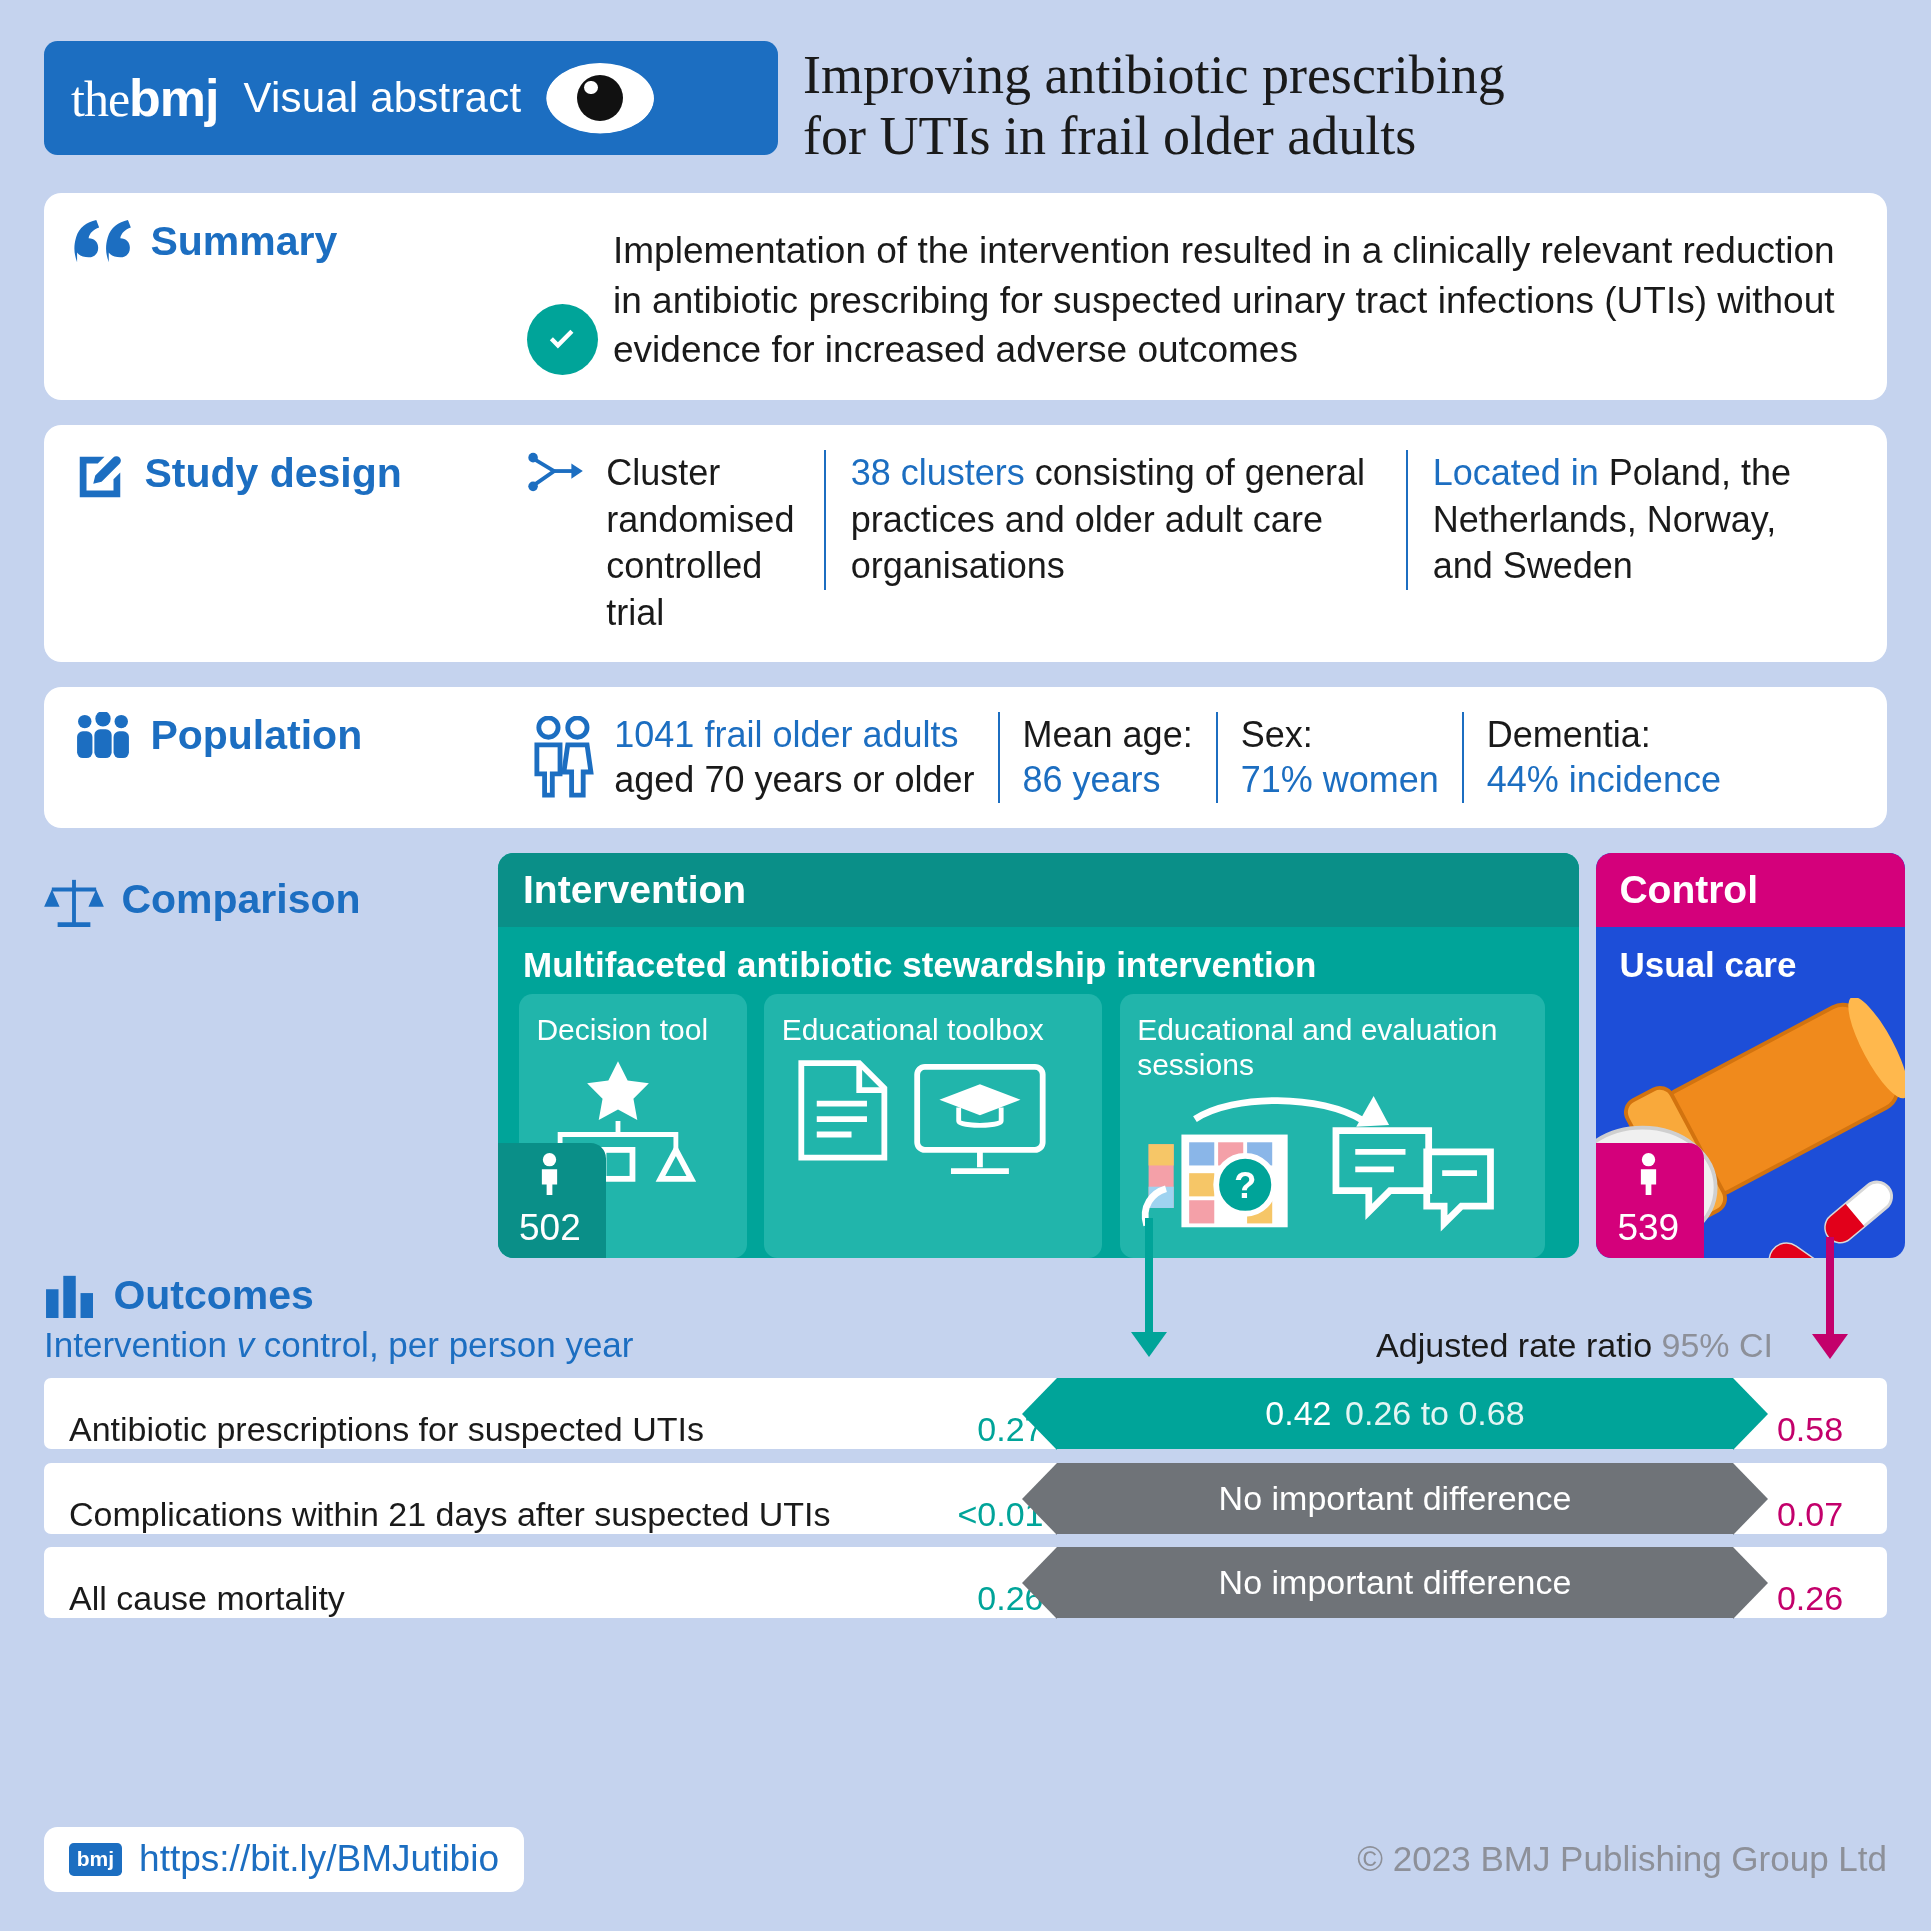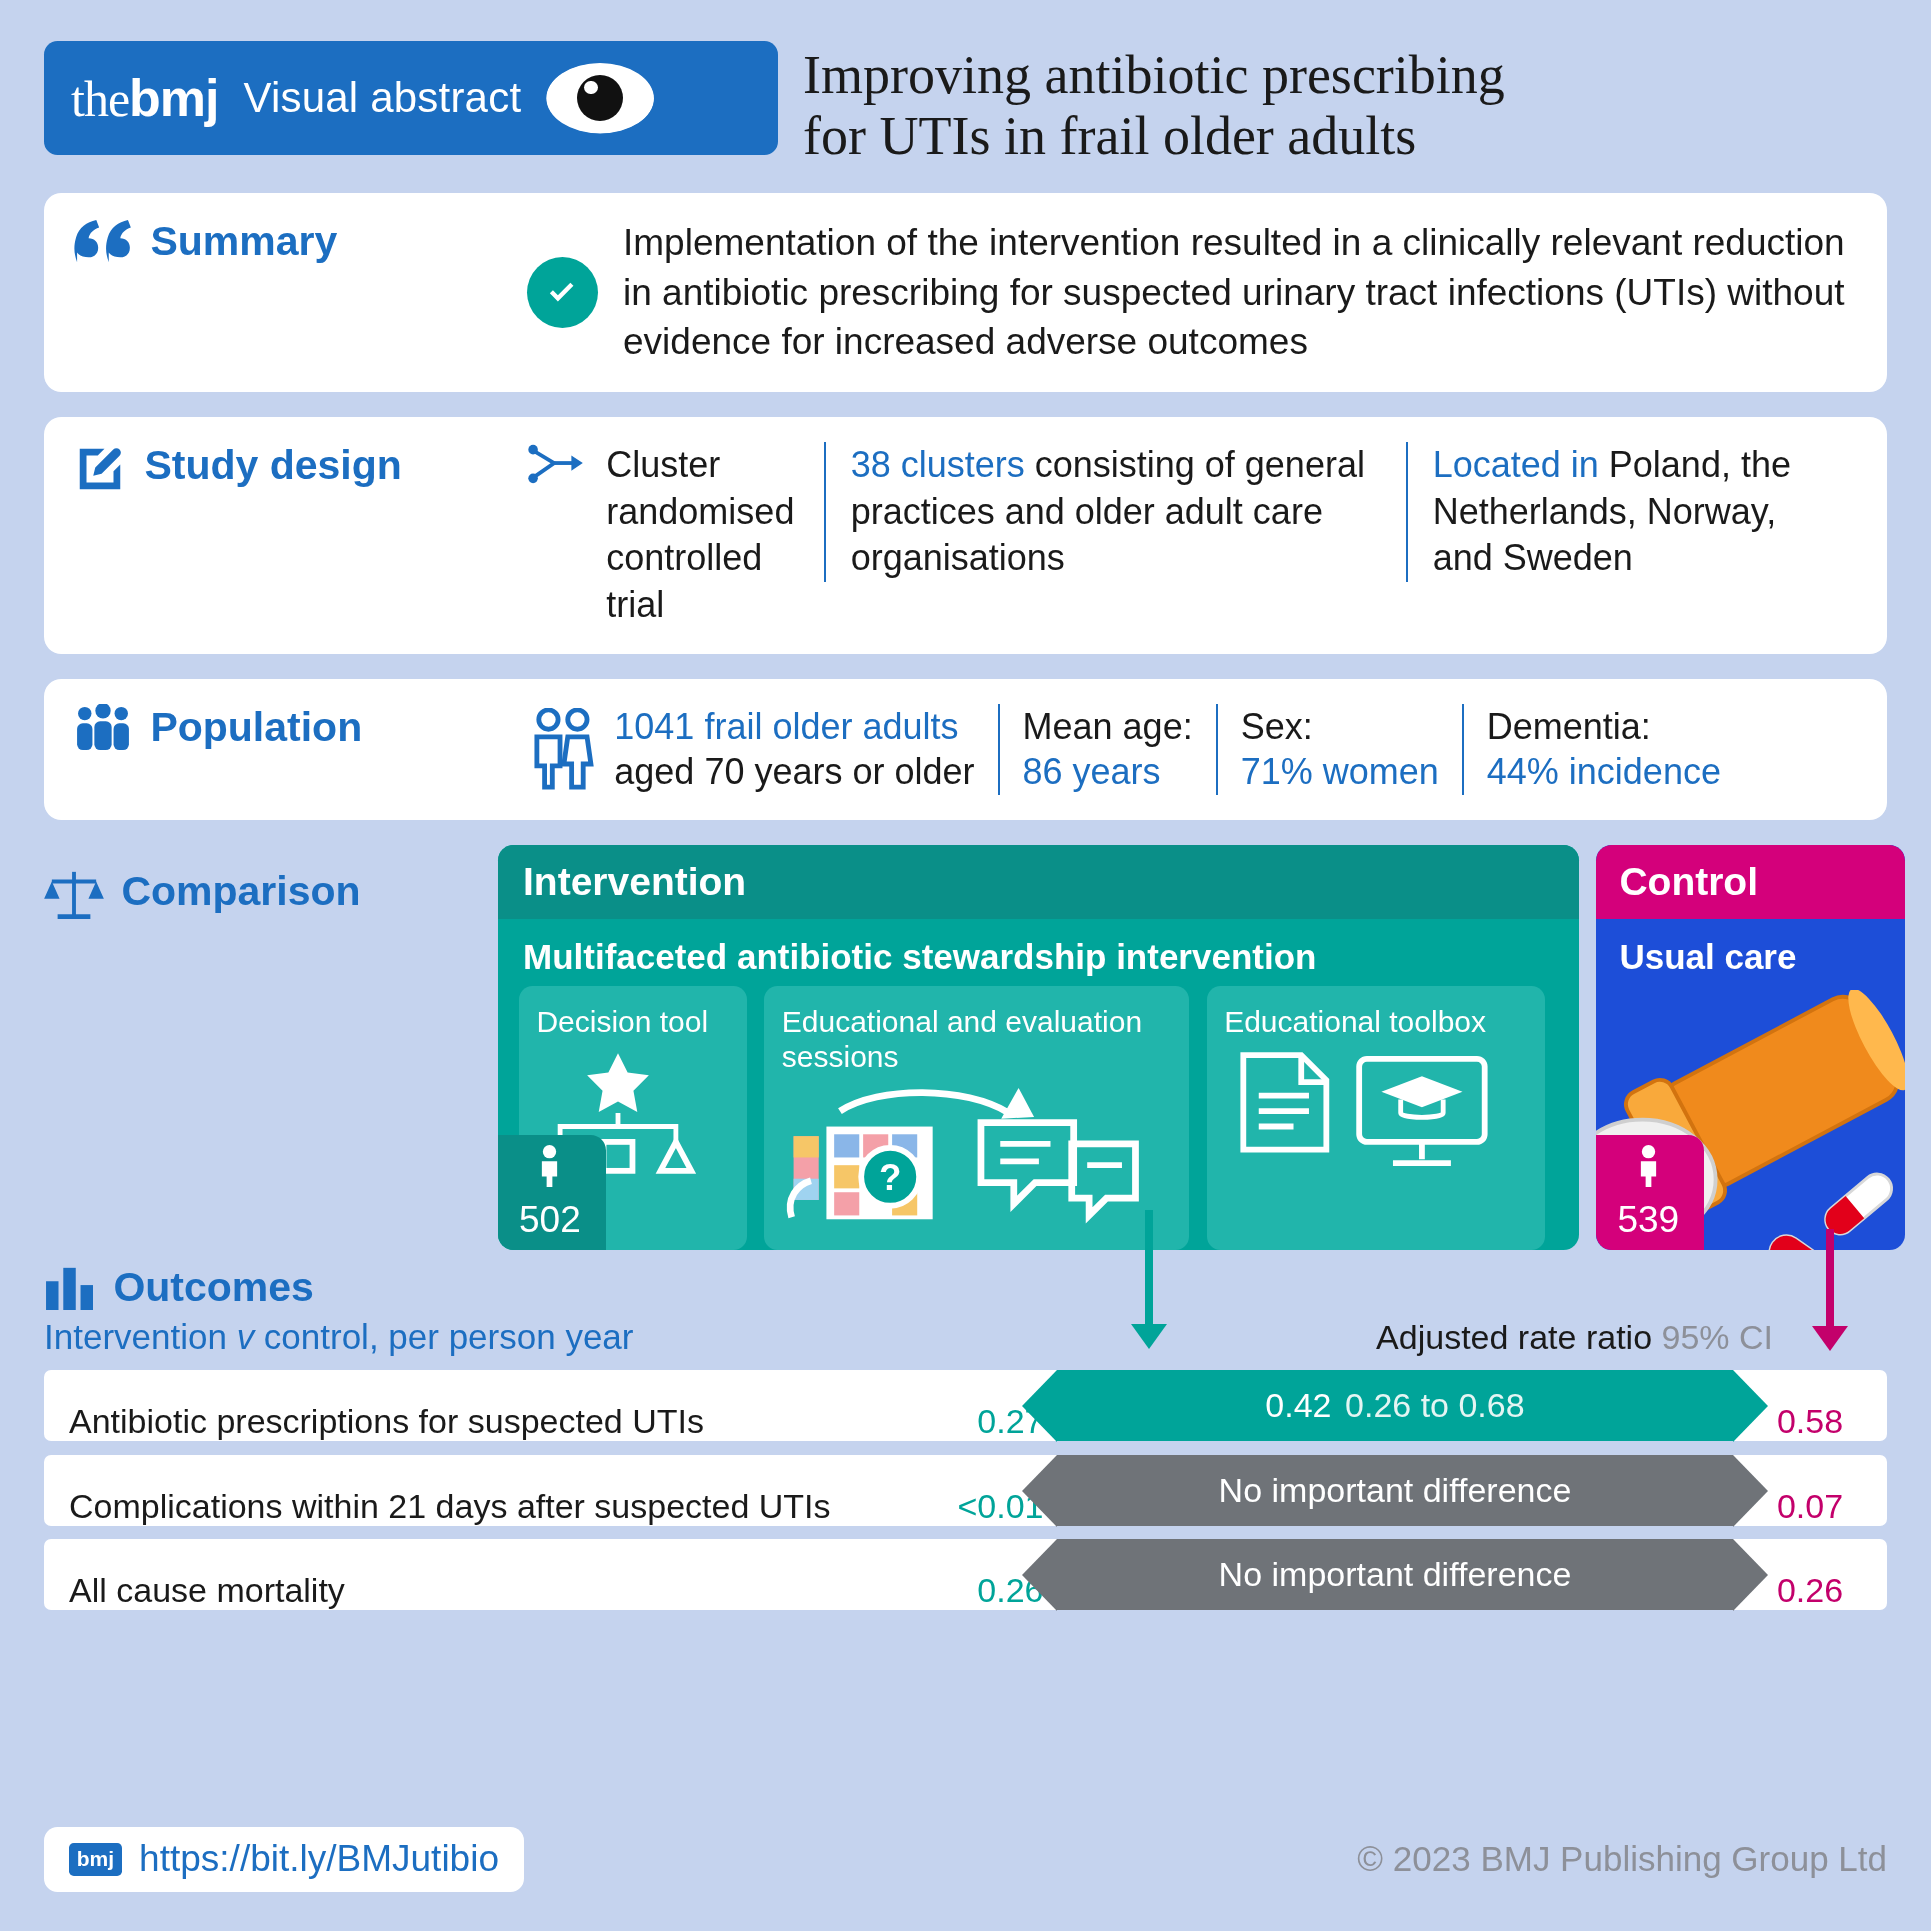--- a/index.html
+++ b/index.html
@@ -35,21 +35,21 @@
     font-size: 54px; line-height: 1.14; color: #1a1a1a; padding-top: 3.9px;
   }
 
   
   .card { background: #fff; border-radius: 17.4px; margin-top: 25px; padding: 25px 29px; display: flex; }
   .rowlabel { display: flex; align-items: flex-start; gap: 17.4px; width: 454px; flex: 0 0 454px; }
   .rowlabel .txt { color: #1c6ec1; font-size: 41px; font-weight: 700; }
   .ico { color: #1c6ec1; flex: 0 0 auto; }
 
   
-  .summary-body { display: flex; gap: 25px; align-items: center; flex: 1; }
+  .summary-body { display: flex; gap: 15px; align-items: flex-end; flex: 1; margin-top: 8px; }
   .check { width: 71px; height: 71px; border-radius: 50%; background: #00a499;
            display: flex; align-items: center; justify-content: center; flex: 0 0 71px; }
   .check svg { width: 41px; height: 41px; }
   .summary-text { font-size: 37px; line-height: 1.34; color: #1a1a1a; }
 
   
   .sd-body { display: flex; flex: 1; align-items: flex-start; }
   .sd-col { font-size: 36px; line-height: 1.3; color: #1a1a1a; padding: 0 25px; }
   .sd-col.first { display: flex; gap: 19.3px; align-items: flex-start; padding-left: 0; }
   .sd-col + .sd-col { border-left: 2.9px solid #1c6ec1; }
@@ -268,20 +268,33 @@
         <div class="tiles">
           <div class="tile t1">
             <div class="tt">Decision tool</div>
             <div>
               <svg width="164" height="126" viewBox="0 0 170 130">
                 <path fill="#fff" d="M85 4l10 20 22 3-16 16 4 22-20-11-20 11 4-22-16-16 22-3z"></path>
                 <path fill="none" stroke="#fff" stroke-width="5" d="M85 66v14M25 96V80h120v16"></path>
                 <circle cx="25" cy="112" r="16" fill="none" stroke="#fff" stroke-width="6"></circle>
                 <rect x="70" y="96" width="30" height="30" fill="none" stroke="#fff" stroke-width="6"></rect>
                 <path d="M145 96l16 30h-32z" fill="none" stroke="#fff" stroke-width="6"></path>
+              </svg>
+            </div>
+          </div>
+          <div class="tile t2">
+            <div class="tt">Educational toolbox</div>
+            <div>
+              <svg width="280" height="126" viewBox="0 0 290 130">
+                <path fill="none" stroke="#fff" stroke-width="6" d="M20 6h60l26 26v72H20z"></path>
+                <path fill="none" stroke="#fff" stroke-width="6" d="M80 6v28h26M36 48h52M36 64h52M36 80h36"></path>
+                <rect x="140" y="10" width="130" height="86" rx="8" fill="none" stroke="#fff" stroke-width="6"></rect>
+                <path fill="none" stroke="#fff" stroke-width="6" d="M205 96v18M175 118h60"></path>
+                <path fill="#fff" d="M205 28l42 16-42 16-42-16z"></path>
+                <path fill="none" stroke="#fff" stroke-width="5" d="M183 52v14c0 6 44 6 44 0V52"></path>
               </svg>
             </div>
           </div>
           <div class="tile t3">
             <div class="tt">Educational and evaluation sessions</div>
             <div>
               <svg width="367" height="145" viewBox="0 0 380 150">
                 <path fill="none" stroke="#fff" stroke-width="7" d="M60 28c40-26 130-26 175 2"></path>
                 <path fill="#fff" d="M245 4l16 30-34 2z"></path>
                 <rect x="12" y="54" width="26" height="66" fill="#f4a0a8"></rect>
@@ -303,33 +316,20 @@
                   </g>
                 <circle cx="112" cy="96" r="30" fill="#00a499" stroke="#fff" stroke-width="6"></circle>
                 <text x="112" y="110" font-size="38" fill="#fff" text-anchor="middle" font-family="Liberation Sans, sans-serif" font-weight="bold">?</text>
                 <path fill="none" stroke="#fff" stroke-width="7" d="M10 138c-6-20 6-34 20-38"></path>
                 <path fill="none" stroke="#fff" stroke-width="7" d="M206 40h96v62h-40l-22 22v-22h-34z"></path>
                 <path fill="none" stroke="#fff" stroke-width="7" d="M300 62h66v56h-30l-18 18v-18h-18z"></path>
                 <path fill="none" stroke="#fff" stroke-width="6" d="M226 62h52M226 80h40M316 84h36"></path>
               </svg>
             </div>
           </div>
-          <div class="tile t2">
-            <div class="tt">Educational toolbox</div>
-            <div>
-              <svg width="280" height="126" viewBox="0 0 290 130">
-                <path fill="none" stroke="#fff" stroke-width="6" d="M20 6h60l26 26v72H20z"></path>
-                <path fill="none" stroke="#fff" stroke-width="6" d="M80 6v28h26M36 48h52M36 64h52M36 80h36"></path>
-                <rect x="140" y="10" width="130" height="86" rx="8" fill="none" stroke="#fff" stroke-width="6"></rect>
-                <path fill="none" stroke="#fff" stroke-width="6" d="M205 96v18M175 118h60"></path>
-                <path fill="#fff" d="M205 28l42 16-42 16-42-16z"></path>
-                <path fill="none" stroke="#fff" stroke-width="5" d="M183 52v14c0 6 44 6 44 0V52"></path>
-              </svg>
-            </div>
-          </div>
         </div>
         <div class="npill">
           <svg width="25" height="42" viewBox="0 0 26 44">
               <circle cx="13" cy="7" r="7" fill="#fff"></circle>
               <path fill="#fff" d="M5 17h16v16h-5v11h-6V33H5z"></path>
             </svg>
           <span>502</span>
         </div>
       </div>
 

